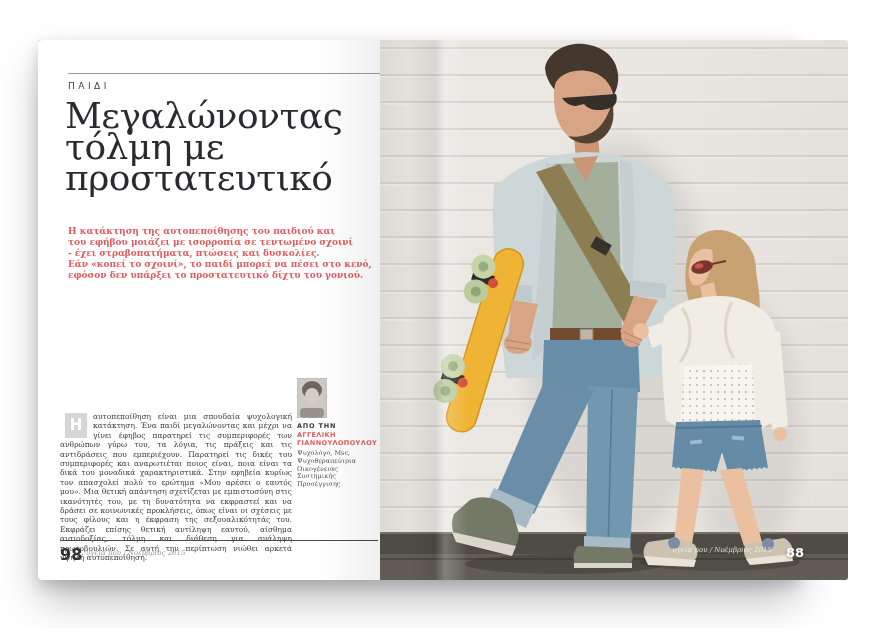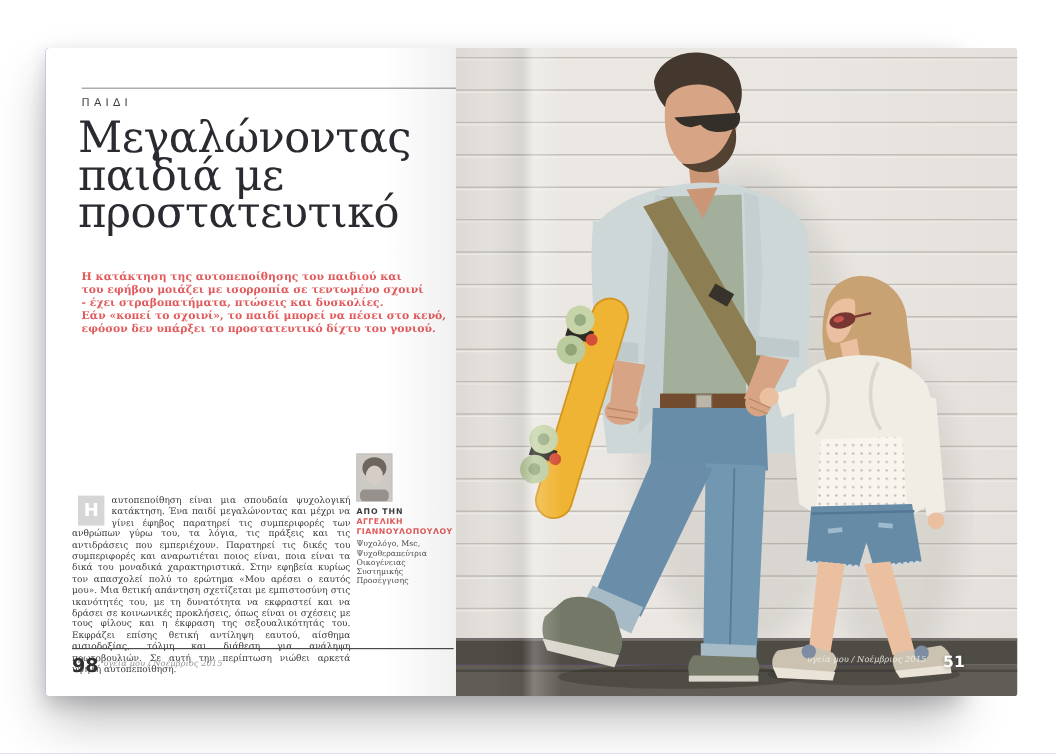--- a/index.html
+++ b/index.html
@@ -1,17 +1,17 @@
 <!DOCTYPE html>
 <html><head>
 <meta charset="utf-8">
 <style>
   html,body{margin:0;padding:0;width:880px;height:628px;background:#ffffff;overflow:hidden;
             font-family:"DejaVu Sans",sans-serif;}
-  .spread{position:absolute;left:38px;top:40px;width:762px;height:540px;background:#6d28d9;
+  .spread{position:absolute;left:38px;top:40px;width:762px;height:540px;background:#c2410c;
           border-radius:3px;
           box-shadow:0 22px 40px -4px rgba(40,40,45,.33), 0 6px 14px rgba(40,40,45,.18);}
   .page-left{position:absolute;left:0;top:0;width:342px;height:540px;background:#fff;
              border-radius:3px 0 0 3px;}
   .gutter-shade{position:absolute;left:280px;top:0;width:62px;height:540px;pointer-events:none;
                 background:linear-gradient(to right,rgba(0,0,0,0),rgba(0,0,0,.06));}
   .toprule{position:absolute;left:30px;top:33px;width:312px;height:1px;background:#9a9a9a;}
   .category{position:absolute;left:30px;top:41px;font-size:9px;letter-spacing:3.5px;
             color:#3e3e3e;}
   .headline{position:absolute;left:27px;top:60px;margin:0;font-family:"DejaVu Serif",serif;
@@ -53,21 +53,21 @@
 <body>
 
 <div class="spread">
 
   <section class="page-left">
     <div class="toprule"></div>
     <div class="category">ΠΑΙΔΙ</div>
 
     <h1 class="headline">
       <span>Μεγαλώνοντας</span>
-      <span>παιδιά με</span>
+      <span>τόλμη με</span>
       <span>προστατευτικό</span>
     </h1>
 
     <div class="intro">
       <span>Η κατάκτηση της αυτοπεποίθησης του παιδιού και</span>
       <span>του εφήβου μοιάζει με ισορροπία σε τεντωμένο σχοινί</span>
       <span>- έχει στραβοπατήματα, πτώσεις και δυσκολίες.</span>
       <span>Εάν «κοπεί το σχοινί», το παιδί μπορεί να πέσει στο κενό,</span>
       <span>εφόσον δεν υπάρξει το προστατευτικό δίχτυ του γονιού.</span>
     </div>
@@ -224,17 +224,17 @@
 
       <g>
         <circle cx="252" cy="296" r="11" fill="#d5a080"></circle>
         <circle cx="261" cy="291" r="8" fill="#e9bd9c"></circle>
         <path d="M244,292 L262,300 M245,299 L260,305" stroke="#b9805c" stroke-width="1" fill="none"></path>
       </g>
 
       <rect x="0" y="0" width="468" height="540" fill="#fff8ec" opacity=".05"></rect>
     </svg>
     <div class="photo-issue">υγεία μου / Νοέμβριος 2015</div>
-    <div class="photo-pageno">51</div>
+    <div class="photo-pageno">88</div>
   </section>
 
   <div class="fold"></div>
 </div>
 
 </body></html>

